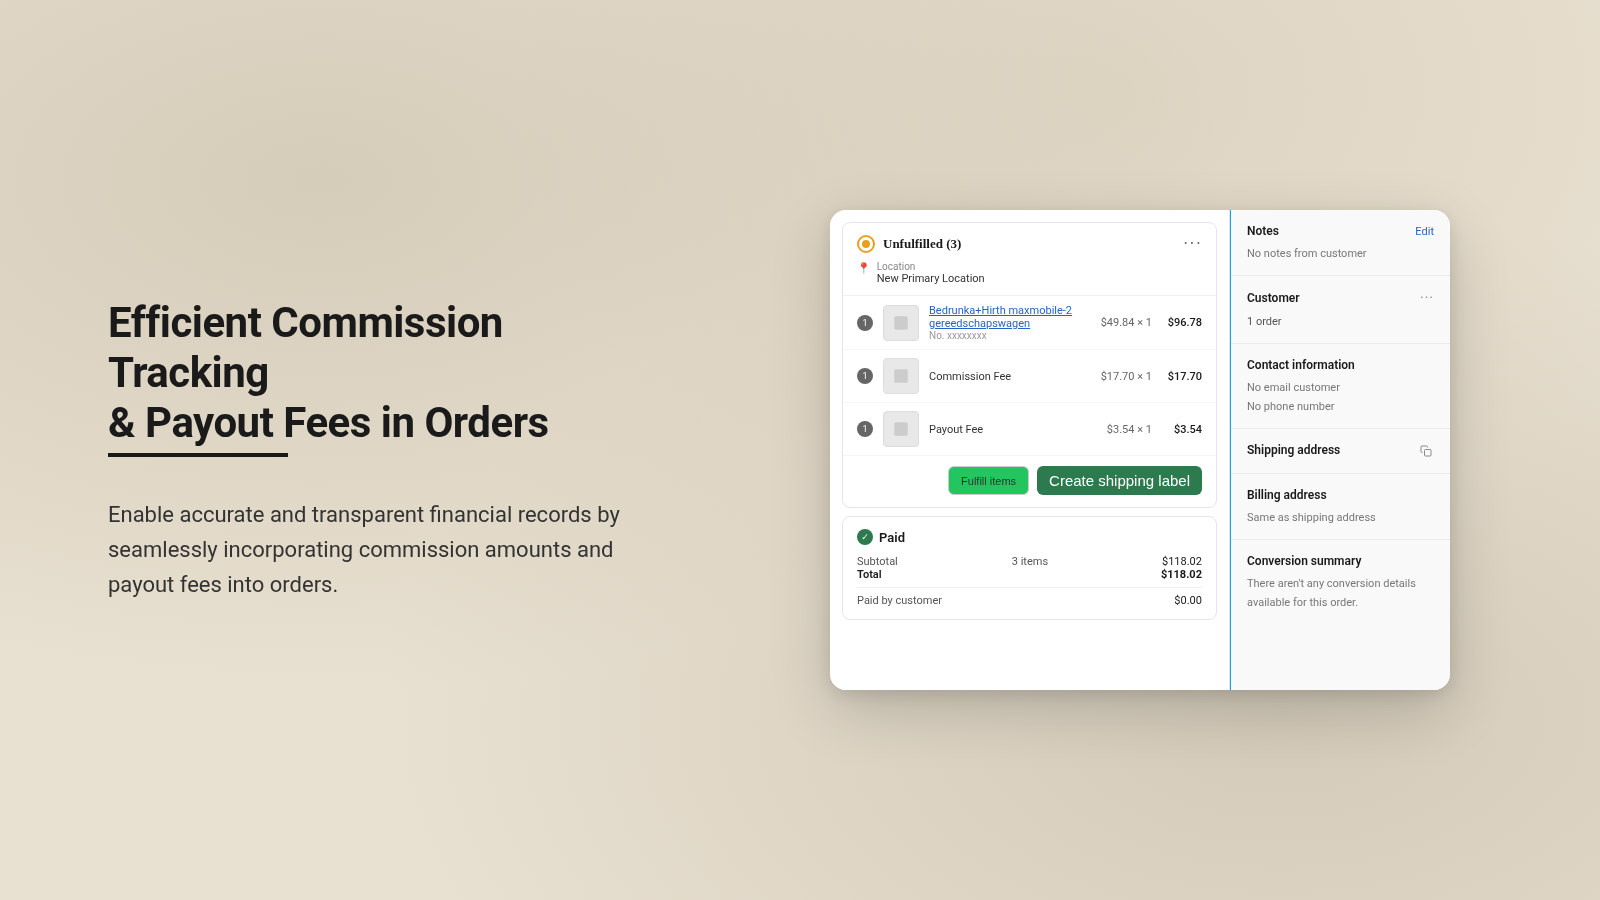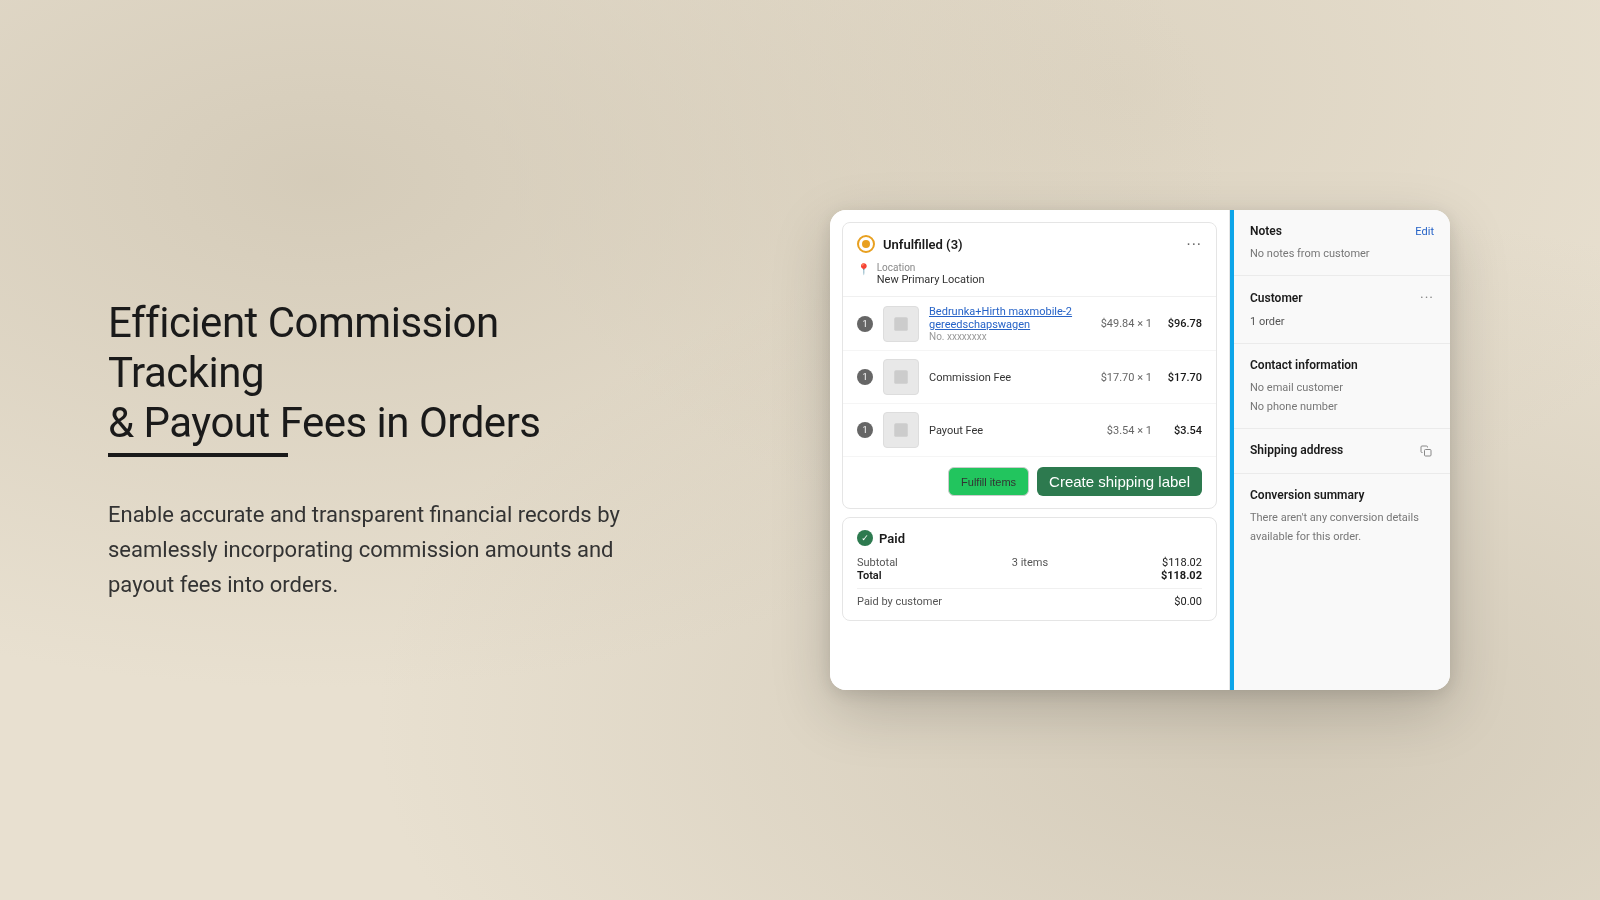--- a/index.html
+++ b/index.html
@@ -21,21 +21,21 @@
     .left-section {
       flex: 0 0 700px;
       padding: 80px 80px 80px 108px;
       display: flex;
       flex-direction: column;
       gap: 24px;
     }
 
     .main-title {
       font-size: 42px;
-      font-weight: 400;
+      font-weight: 700;
       color: #1a1a1a;
       line-height: 1.2;
       letter-spacing: -0.5px;
     }
 
     .title-divider {
       width: 180px;
       height: 4px;
       background-color: #1a1a1a;
       margin-top: 4px;
@@ -86,20 +86,21 @@
       margin: 12px 12px 0 12px;
       border: 1px solid #e5e5e5;
       flex-shrink: 0;
     }
 
     .unfulfilled-header {
       display: flex;
       align-items: flex-start;
       justify-content: space-between;
       padding: 12px 14px 8px 14px;
+      font-family: Liberation Serif, serif;
     }
 
     .unfulfilled-left {
       display: flex;
       align-items: center;
       gap: 8px;
     }
 
     .unfulfilled-icon {
       width: 18px;
@@ -340,21 +341,21 @@
       margin: 6px 0;
     }
 
     
     .sidebar-panel {
       flex: 1;
       background: #f9f9f9;
       display: flex;
       flex-direction: column;
       overflow: hidden;
-      border-left: 4px solid #0ea5e9;
+      border-left: 1px solid #0ea5e9;
     }
 
     .sidebar-section {
       padding: 14px 16px;
       border-bottom: 1px solid #ebebeb;
     }
 
     .sidebar-section-header {
       display: flex;
       justify-content: space-between;
@@ -569,20 +570,26 @@
           <span class="sidebar-section-title">Shipping address</span>
           <div class="copy-icon">
             <svg width="12" height="12" viewBox="0 0 24 24" fill="none" stroke="#888" stroke-width="2">
               <rect x="9" y="9" width="13" height="13" rx="2"></rect>
               <path d="M5 15H4a2 2 0 01-2-2V4a2 2 0 012-2h9a2 2 0 012 2v1"></path>
             </svg>
           </div>
         </div>
       </div>
 
+      <div class="sidebar-section">
+        <div class="sidebar-section-header">
+          <span class="sidebar-section-title">Billing address</span>
+        </div>
+        <span class="sidebar-text">Same as shipping address</span>
+      </div>
 
       <div class="sidebar-section" style="border-bottom:none;">
         <div class="sidebar-section-header">
           <span class="sidebar-section-title">Conversion summary</span>
         </div>
         <span class="conversion-text">There aren't any conversion details available for this order.</span>
       </div>
 
     </div>
   </div>

